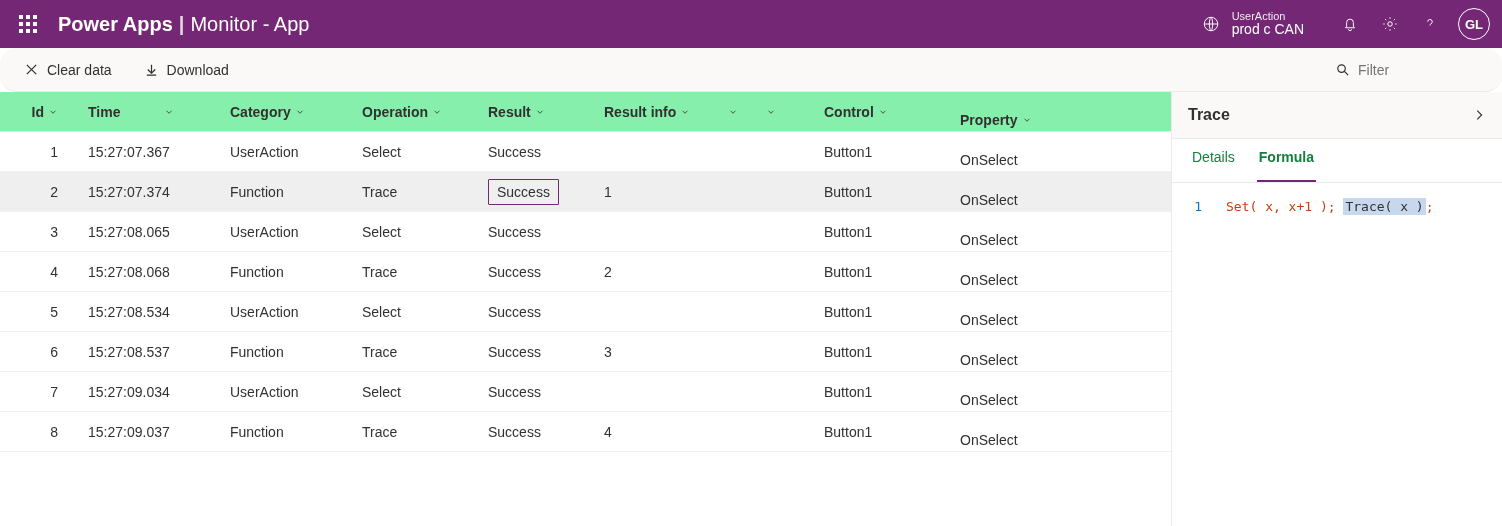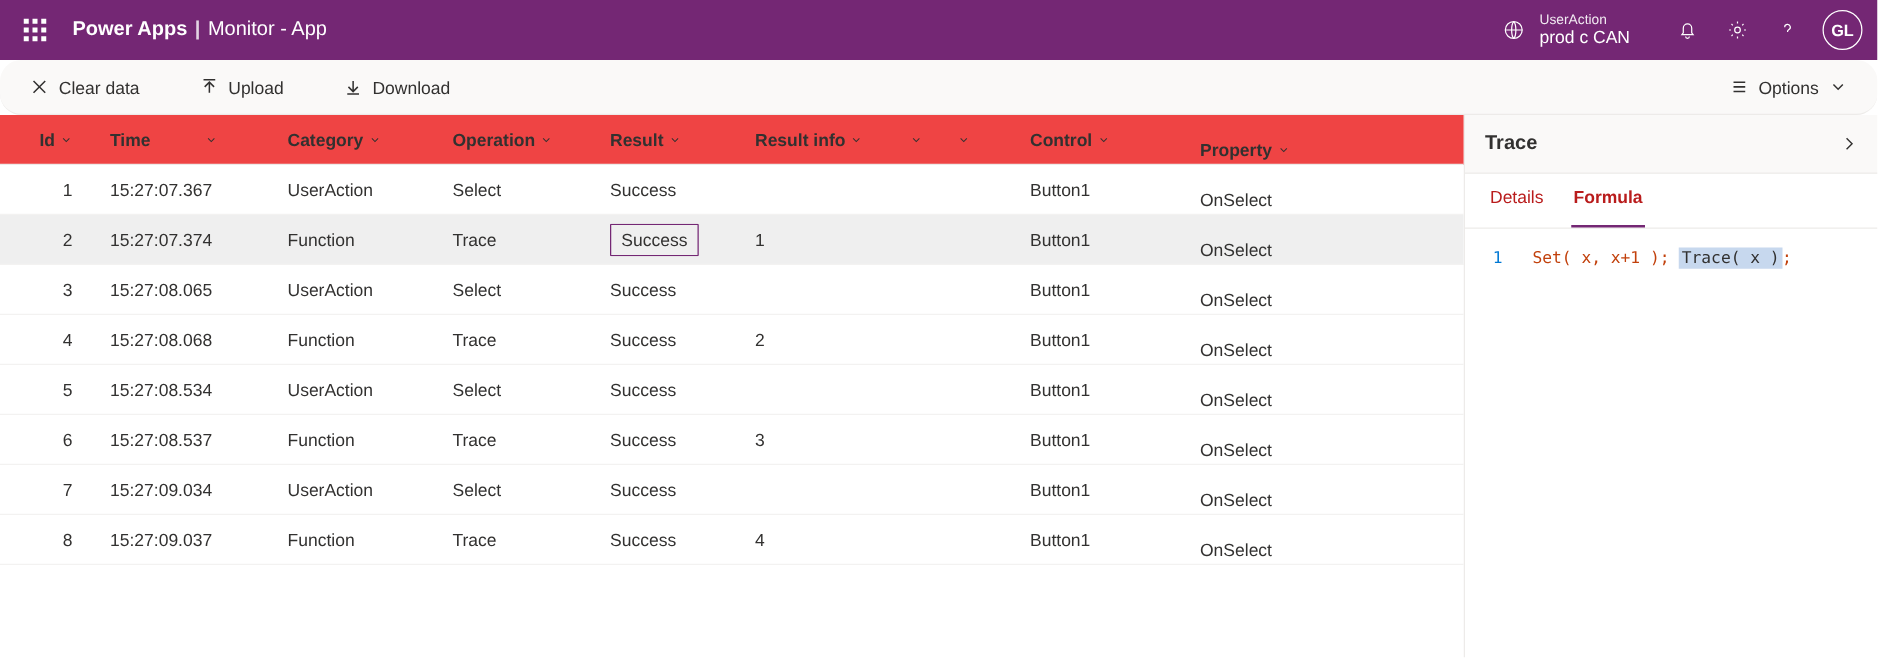--- a/index.html
+++ b/index.html
@@ -9,51 +9,51 @@
   .header {
     display: flex; align-items: center; height: 48px;
     background: #742774; color: #fff; padding: 0 12px;
   }
   .waffle {
     width: 32px; height: 32px; display: flex; align-items: center; justify-content: center;
     cursor: pointer; margin-right: 14px;
   }
   .waffle-grid { display: grid; grid-template-columns: repeat(3,4px); grid-template-rows: repeat(3,4px); gap: 3px; }
   .waffle-grid span { width:4px; height:4px; background:#fff; }
-  .brand { font-weight:600; font-size:16px; display:flex; align-items:center; gap:6px; }
+  .brand { font-weight:600; font-size:20px; display:flex; align-items:center; gap:6px; }
   .brand .sep { opacity:0.8; }
   .brand .part2 { font-weight:400; }
   .header-spacer { flex: 1; }
   .env { display:flex; align-items:center; gap:12px; margin-right:26px; cursor:pointer; }
   .env-globe { width:18px; height:18px; }
   .env-text { line-height:1.1; }
   .env-label { font-size:11px; opacity:0.9; }
   .env-name { font-size:14px; }
   .hicon { width:40px; height:48px; display:flex; align-items:center; justify-content:center; cursor:pointer; }
   .avatar { width:32px;height:32px;border:1px solid #fff;border-radius:50%;display:flex;align-items:center;justify-content:center;font-size:13px;font-weight:600;margin-left:8px; cursor:pointer;}
 
   
   .cmdbar {
     display:flex; align-items:center; height:44px; background:#faf9f8;
-    border-bottom:1px solid #edebe9; padding:0 10px; gap:20px;border-radius:17px;
+    border-bottom:1px solid #edebe9; padding:0 10px; gap:4px;border-radius:17px;
   }
   .cmdbtn { display:flex; align-items:center; gap:8px; padding:0 14px; height:100%; cursor:pointer; color:#323130; }
   .cmdbtn svg { width:15px; height:15px; }
   .cmdbar-spacer { flex:1; }
   .chev { width:10px;height:10px; }
   .cmd-right { display:flex; align-items:center; height:100%; }
   .search-input { border:none; outline:none; background:transparent; font-size:14px; width:120px; color:#323130; padding:2px 0;}
 
   
   .main { display:flex; height:calc(100% - 48px - 44px); }
 
   
   .grid { flex:1; overflow:auto; border-right:1px solid #edebe9;}
   .ghead, .grow { display:flex; align-items:center; height:40px; border-bottom:1px solid #f3f2f1; }
-  .ghead { font-weight:600; color:#323130; border-bottom:1px solid #edebe9; position:sticky; top:0; background:#ef4444; }
+  .ghead { font-weight:600; color:#323130; border-bottom:1px solid #edebe9; position:sticky; top:0; background:#86efac; }
   .gcell { padding:0 10px; overflow:hidden; white-space:nowrap; text-overflow:ellipsis; display:flex; align-items:center; gap:4px;}
   .c-id    { width:78px; justify-content:flex-end; text-align:right; padding-right:20px;}
   .c-time  { width:142px;gap:44px; }
   .c-cat   { width:132px; }
   .c-op    { width:126px; }
   .c-res   { width:116px; }
   .c-info  { width:124px; }
   .c-x1    { width:38px; }
   .c-x2    { width:58px; }
   .c-ctrl  { width:136px; }
@@ -65,21 +65,21 @@
   }
 
   
   .side { width:330px; display:flex; flex-direction:column; }
   .side-header {
     height:47px; display:flex; align-items:center; justify-content:space-between;
     padding:0 16px; border-bottom:1px solid #edebe9; background:#faf9f8;
   }
   .side-title { font-weight:600; font-size:16px; }
   .side-tabs { display:flex; height:44px; border-bottom:1px solid #edebe9; padding:0 8px; }
-  .tab { padding:10px 12px 0 12px; cursor:pointer; color:#b91c1c; position:relative;}
+  .tab { padding:10px 12px 0 12px; cursor:pointer; color:#15803d; position:relative;}
   .tab.active { font-weight:600; }
   .tab.active::after { content:""; position:absolute; left:10px; right:10px; bottom:0; height:2px; background:#742774; }
   .side-body { padding:16px 16px; font-size:14px; }
   .formula-title { font-weight:600; margin-bottom:12px; }
   .formula-row { display:flex; font-family:Consolas,monospace; font-size:13px; gap:24px; }
   .line-no { color:#0078d4; width:14px; text-align:right; }
   .code .fn { color:#c2410c; }
   .code .hl { background:#c7d8ee; padding:1px 2px; }
 
   svg { stroke: currentColor; fill: none; stroke-width:1.3; }
@@ -140,40 +140,32 @@
 
 <div class="cmdbar">
   <div class="cmdbtn">
     <svg viewBox="0 0 16 16">
         <path d="M3 3l10 10M13 3 3 13"></path>
       </svg>
     <span>Clear data</span>
   </div>
   <div class="cmdbtn">
     <svg viewBox="0 0 16 16">
-        <path d="M8 13V4M4 8l4-4 4 4M3 2h10"></path>
-      </svg>
-    <span>Upload</span>
-  </div>
-  <div class="cmdbtn">
-    <svg viewBox="0 0 16 16">
         <path d="M8 3v9M4 8l4 4 4-4M3 14h10"></path>
       </svg>
     <span>Download</span>
   </div>
   <div class="cmdbar-spacer"></div>
   <div class="cmd-right">
     <div class="cmdbtn">
       <svg viewBox="0 0 16 16">
-          <path d="M3 4h10M3 8h10M3 12h10"></path>
+          <circle cx="7" cy="7" r="4"></circle>
+          <path d="M10 10l4 4"></path>
         </svg>
-      <span>Options</span>
-      <svg class="chev" viewBox="0 0 16 16">
-          <path d="M4 6l4 4 4-4"></path>
-        </svg>
+      <input class="search-input" placeholder="Filter" style="">
     </div>
   </div>
 </div>
 
 <div class="main">
 
   <div class="grid">
     <div class="ghead">
       <div class="gcell c-id">
           <span>Id</span>

